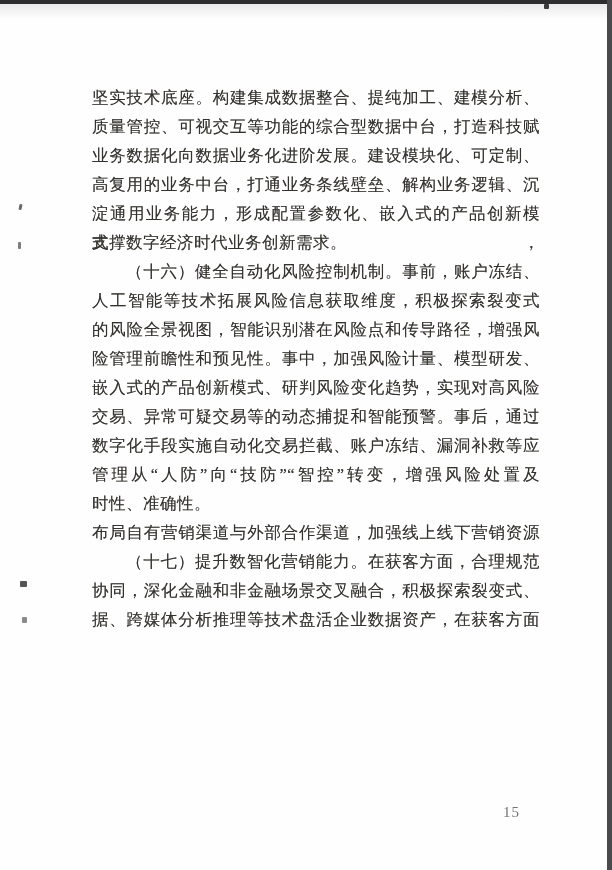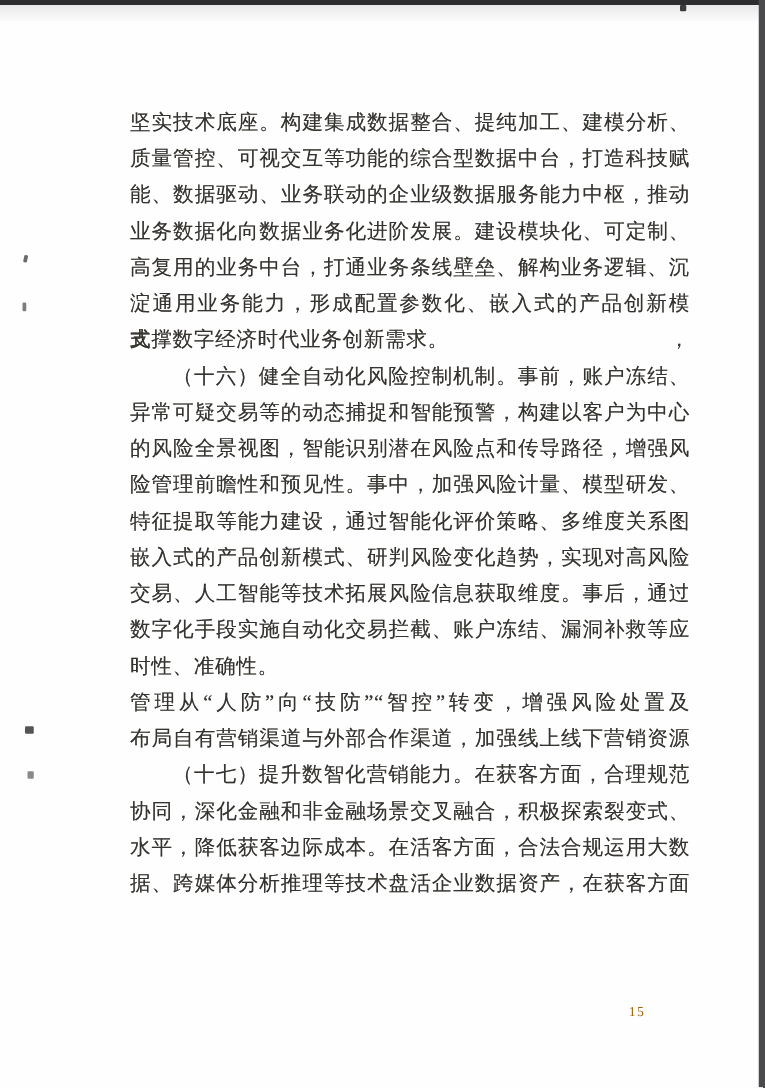--- a/index.html
+++ b/index.html
@@ -48,72 +48,68 @@
   .text-block {
     position: absolute;
     left: 92px;
     top: 83px;
     width: 448px;
     font-size: 16.5px;
     line-height: 29px;
     color: #35332f;
     letter-spacing: 0.5px;
     text-shadow: 0 0 0.5px rgba(70,66,60,0.55);
-    margin-left: 12px;
   }
   .line {
     height: 29px;
     text-align: justify;
     text-justify: inter-character;
     overflow: visible;
   }
   .line.fill { text-align-last: justify; }
   .line.indent { text-indent: 34px; }
   .page-number {
     position: absolute;
     left: 503px;
     top: 804px;
-    font-size: 11px;
-    color: #a16207;
+    font-size: 15px;
+    color: #737373;
     letter-spacing: 1px;
   }
 </style>
 </head>
 <body>
 
 <div class="page">
   <div class="scan-border-top"></div>
   <div class="scan-fade-top"></div>
   <div class="scan-border-right"></div>
 
   <div class="speck s1"></div>
   <div class="speck s2"></div>
   <div class="speck s3"></div>
   <div class="speck s4"></div>
   <div class="speck s5"></div>
 
   <div class="text-block">
       <div class="line fill">坚实技术底座。构建集成数据整合、提纯加工、建模分析、</div>
       <div class="line fill">质量管控、可视交互等功能的综合型数据中台，打造科技赋</div>
-      <div class="line fill">能、数据驱动、业务联动的企业级数据服务能力中枢，推动</div>
       <div class="line fill">业务数据化向数据业务化进阶发展。建设模块化、可定制、</div>
       <div class="line fill">高复用的业务中台，打通业务条线壁垒、解构业务逻辑、沉</div>
       <div class="line fill">淀通用业务能力，形成配置参数化、嵌入式的产品创新模式，</div>
       <div class="line">支撑数字经济时代业务创新需求。</div>
       <div class="line indent fill">（十六）健全自动化风险控制机制。事前，账户冻结、</div>
-      <div class="line fill">异常可疑交易等的动态捕捉和智能预警，构建以客户为中心</div>
+      <div class="line fill">人工智能等技术拓展风险信息获取维度，积极探索裂变式</div>
       <div class="line fill">的风险全景视图，智能识别潜在风险点和传导路径，增强风</div>
       <div class="line fill">险管理前瞻性和预见性。事中，加强风险计量、模型研发、</div>
-      <div class="line fill">特征提取等能力建设，通过智能化评价策略、多维度关系图</div>
       <div class="line fill">嵌入式的产品创新模式、研判风险变化趋势，实现对高风险</div>
-      <div class="line fill">交易、人工智能等技术拓展风险信息获取维度。事后，通过</div>
+      <div class="line fill">交易、异常可疑交易等的动态捕捉和智能预警。事后，通过</div>
       <div class="line fill">数字化手段实施自动化交易拦截、账户冻结、漏洞补救等应</div>
+      <div class="line fill">管理从“人防”向“技防”“智控”转变，增强风险处置及</div>
       <div class="line">时性、准确性。</div>
-      <div class="line fill">管理从“人防”向“技防”“智控”转变，增强风险处置及</div>
       <div class="line fill">布局自有营销渠道与外部合作渠道，加强线上线下营销资源</div>
       <div class="line indent fill">（十七）提升数智化营销能力。在获客方面，合理规范</div>
       <div class="line fill">协同，深化金融和非金融场景交叉融合，积极探索裂变式、</div>
-      <div class="line fill">水平，降低获客边际成本。在活客方面，合法合规运用大数</div>
       <div class="line fill">据、跨媒体分析推理等技术盘活企业数据资产，在获客方面</div>
     </div>
 
   <div class="page-number">15</div>
 </div>
 
 </body></html>

